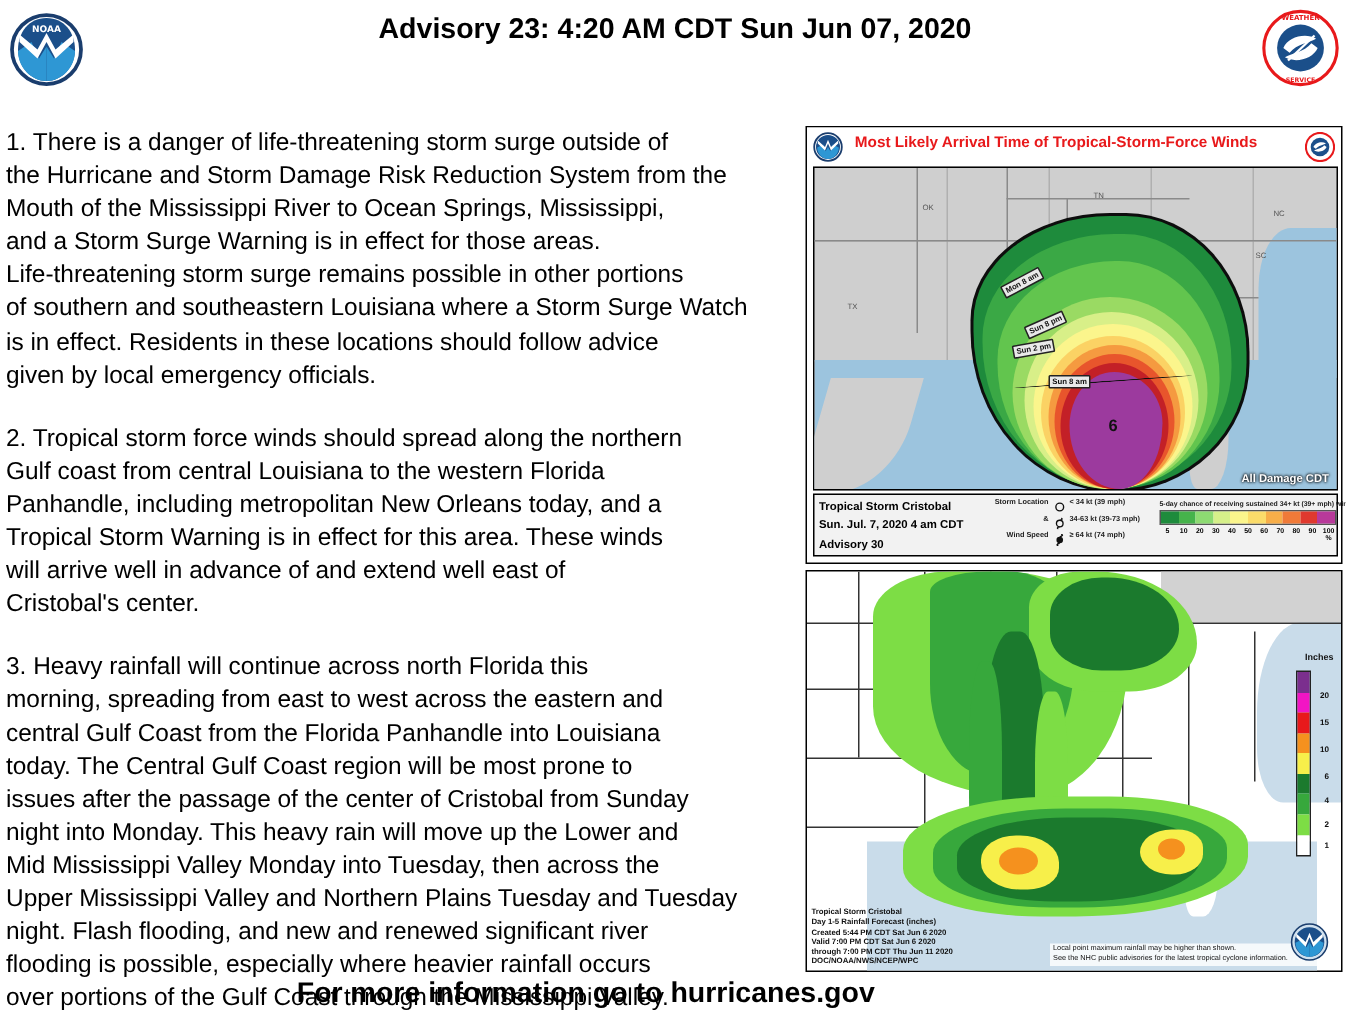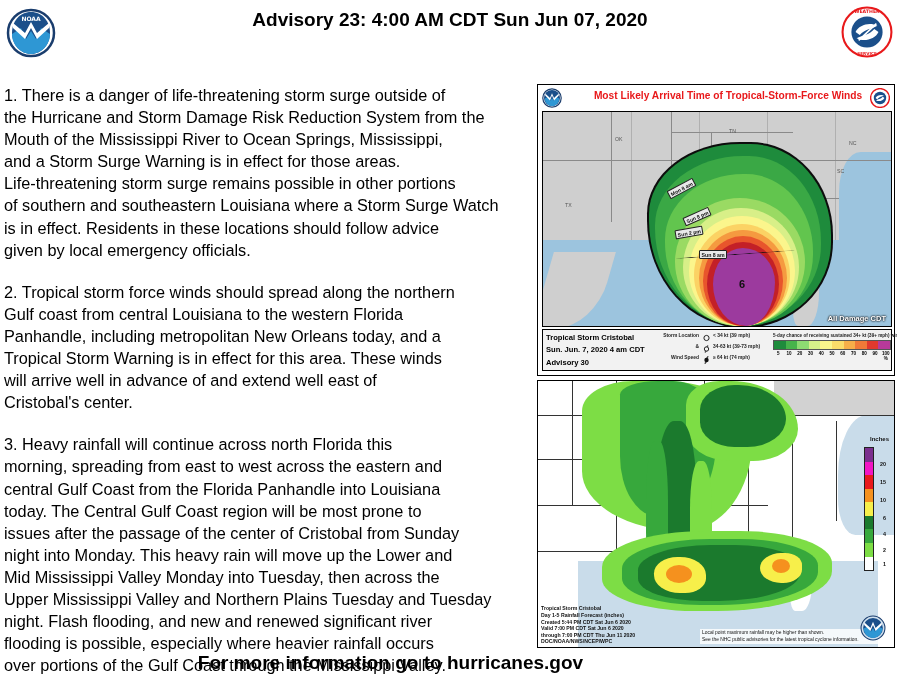--- a/index.html
+++ b/index.html
@@ -17,21 +17,21 @@
   #messages{position:absolute;left:4px;top:84px;width:534px;}
   .msg{font-size:16.3px;line-height:22.1px;margin-bottom:20px;white-space:pre-line;}
 
   
   #graphics{position:absolute;left:537px;top:84px;width:358px;height:566px;}
 
   
   #panel-arrival{position:absolute;left:0;top:0;width:358px;height:292px;
       border:1px solid #000;box-sizing:border-box;background:#fff;}
   #arrival-header{position:absolute;left:0;top:0;width:100%;height:26px;background:#fff;}
-  #arrival-title{position:absolute;left:42px;top:4px;width:296px;text-align:center;
+  #arrival-title{position:absolute;left:18px;top:4px;width:296px;text-align:center;
       color:#e8191b;font-size:10.2px;font-weight:bold;line-height:14px;}
   .mini-noaa{position:absolute;left:4px;top:3px;width:20px;height:20px;}
   .mini-nws{position:absolute;right:4px;top:3px;width:20px;height:20px;}
 
   #arrival-map{position:absolute;left:4px;top:26px;width:350px;height:216px;
       background:#cfcfcf;border:1px solid #000;box-sizing:border-box;overflow:hidden;}
   .gridline-v{position:absolute;top:0;bottom:0;width:1px;background:#b0b0b0;}
   .gridline-h{position:absolute;left:0;right:0;height:1px;background:#b0b0b0;}
   .stlabel{position:absolute;font-size:5.2px;color:#555;}
   .ocean{position:absolute;background:#9cc4de;}
@@ -95,21 +95,21 @@
       <circle cx="50" cy="50" r="46" fill="#ffffff" stroke="#1a3d6d" stroke-width="5"></circle>
       <path d="M50 8 C26 8 12 28 12 50 C12 74 30 92 50 92 C70 92 88 74 88 50 C88 28 74 8 50 8 Z" fill="#1b4f8a"></path>
       <path d="M50 46 L50 92 C70 92 88 74 88 52 L70 40 L60 62 Z" fill="#2e97d4"></path>
       <path d="M50 46 L50 92 C30 92 12 74 12 52 L30 40 L40 62 Z" fill="#2e97d4"></path>
       <path d="M14 40 L38 62 L50 40 L62 62 L86 40 L86 30 L62 50 L50 28 L38 50 L14 30 Z" fill="#ffffff"></path>
       <text x="50" y="26" font-size="12" font-family="DejaVu Sans, sans-serif" fill="#ffffff" text-anchor="middle" font-weight="bold">NOAA</text>
     </svg>
   </span>
 
   <div id="title-block">
-    <div id="sub-title">Advisory 23:  4:00 AM CDT Sun Jun 07, 2020</div>
+    <div id="sub-title">Advisory 23:  4:20 AM CDT Sun Jun 07, 2020</div>
   </div>
 
   <span id="nws-logo">
     <svg viewBox="0 0 100 100" width="52" height="52">
       <circle cx="50" cy="50" r="47" fill="#ffffff" stroke="#e8191b" stroke-width="4"></circle>
       <circle cx="50" cy="50" r="30" fill="#1b4f8a"></circle>
       <path d="M28 50 C34 36 56 30 70 38 C60 44 46 44 36 56 Z" fill="#ffffff"></path>
       <path d="M72 50 C66 64 44 70 30 62 C40 56 54 56 64 44 Z" fill="#ffffff"></path>
       <path d="M34 66 L68 34" stroke="#ffffff" stroke-width="3"></path>
       <text x="50" y="14" font-size="9" font-family="DejaVu Sans, sans-serif" fill="#e8191b" text-anchor="middle" font-weight="bold">WEATHER</text>
@@ -242,21 +242,21 @@
 
       <span class="bigsix" style="left:196px;top:166px;">6</span>
 
       <span id="alltimes">All Damage CDT</span>
     </div>
 
     <div id="arrival-legend">
 
       <div id="legend-storm">
         <div>Tropical Storm Cristobal</div>
-        <div>Sun. Jun. 7, 2020  4 am CDT</div>
+        <div>Sun. Jul. 7, 2020  4 am CDT</div>
         <div>Advisory 30</div>
       </div>
 
       <div id="legend-symbols">
         <div class="symrow">
           <span class="cap">Storm Location</span>
           <span class="glyph">
             <svg width="7" height="8" viewBox="0 0 7 8">
                 <circle cx="3.5" cy="4" r="2.6" fill="none" stroke="#111" stroke-width="0.9"></circle>
               </svg>

